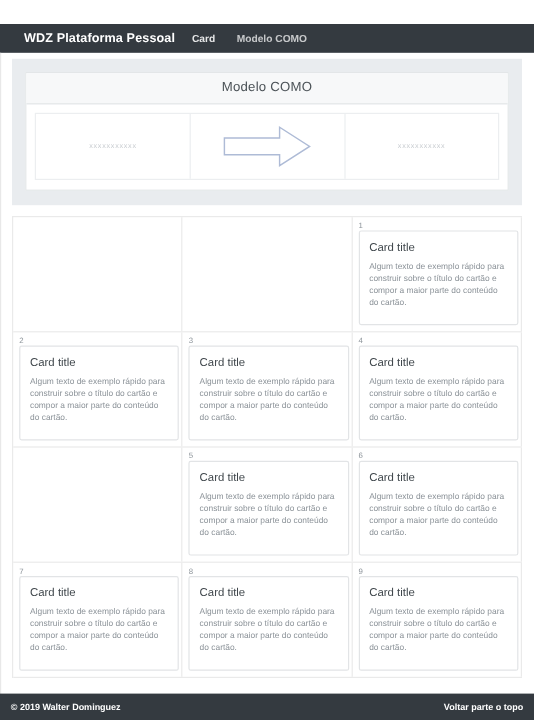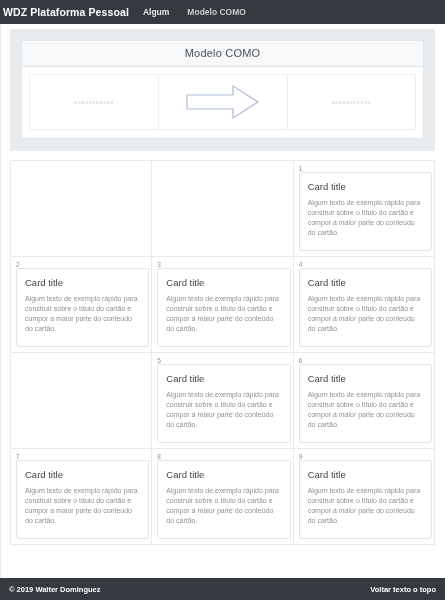--- a/index.html
+++ b/index.html
@@ -18,22 +18,23 @@
     font-size: 11px;
     position: relative;
   }
 
   
   .navbar {
     height: 24px;
     background: #343a40;
     display: flex;
     align-items: center;
-    padding: 0 3px;
+    padding: 0 20px;
     gap: 0;
+    margin-top: 20px;
   }
   .navbar-brand {
     color: #ffffff;
     font-size: 10.5px;
     font-weight: bold;
     letter-spacing: 0.1px;
     white-space: nowrap;
     cursor: pointer;
   }
   .navbar-links {
@@ -173,21 +174,21 @@
     white-space: nowrap;
   }
   .footer-right { cursor: pointer; text-decoration: none; }
 </style>
 </head>
 <body>
 
 <div class="navbar">
   <span class="navbar-brand">WDZ Plataforma Pessoal</span>
   <div class="navbar-links">
-    <a class="nav-link">Algum</a>
+    <a class="nav-link">Card</a>
     <a class="nav-link muted">Modelo COMO</a>
   </div>
 </div>
 
 <div class="page">
 
   <div class="jumbotron">
     <div class="panel">
       <div class="panel-heading">
         <span class="panel-title">Modelo COMO</span>
@@ -300,14 +301,14 @@
           <div class="card-text">Algum texto de exemplo rápido para construir sobre o título do cartão e compor a maior parte do conteúdo do cartão.</div>
         </div>
       </div>
     </div>
 
   </div>
 </div>
 
 <div class="footer">
   <span class="footer-left">© 2019 Walter Dominguez</span>
-  <a class="footer-right">Voltar texto o topo</a>
+  <a class="footer-right">Voltar parte o topo</a>
 </div>
 
 </body></html>

